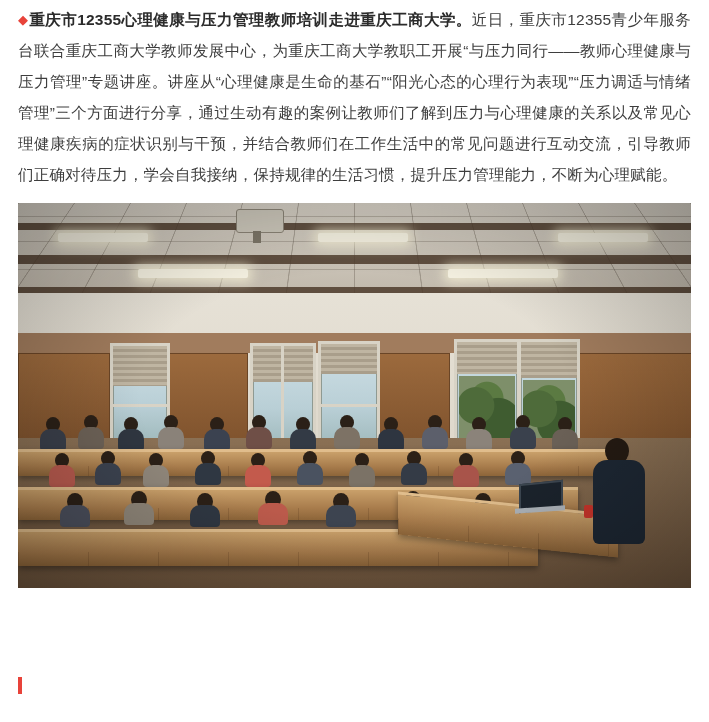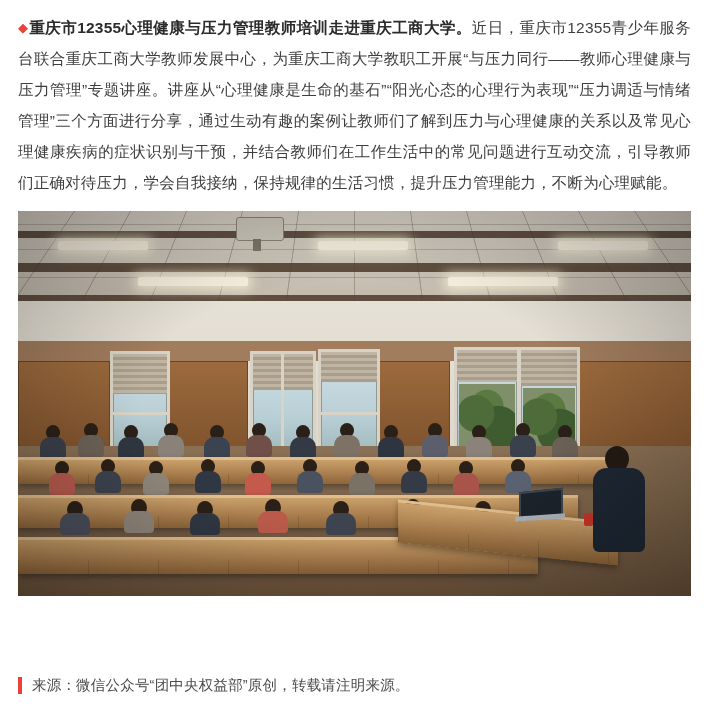--- a/index.html
+++ b/index.html
@@ -16,21 +16,21 @@
   }
   .page {
     width: 709px;
     height: 722px;
     position: relative;
     background: #ffffff;
     box-sizing: border-box;
     padding: 0 18px;
   }
   .article-body {
-    padding-top: 12px;
+    padding-top: 4px;
     font-size: 15.5px;
     line-height: 31px;
     letter-spacing: 0.2px;
     text-align: justify;
     color: #3e3e3e;
   }
   .lead-mark {
     color: #e8433a;
     font-size: 13px;
     vertical-align: 1px;
@@ -449,16 +449,15 @@
         <div class="s-head"></div>
         <div class="s-body"></div>
       </div>
 
       <div class="vignette"></div>
     </div>
   </div>
 
   <div class="source-bar">
     <div class="source-accent"></div>
-    <div class="source-text">来源：微信公众号“团中央权益部”原创，转载请注明来源。</div>
   </div>
 
 </div>
 
 </body></html>

